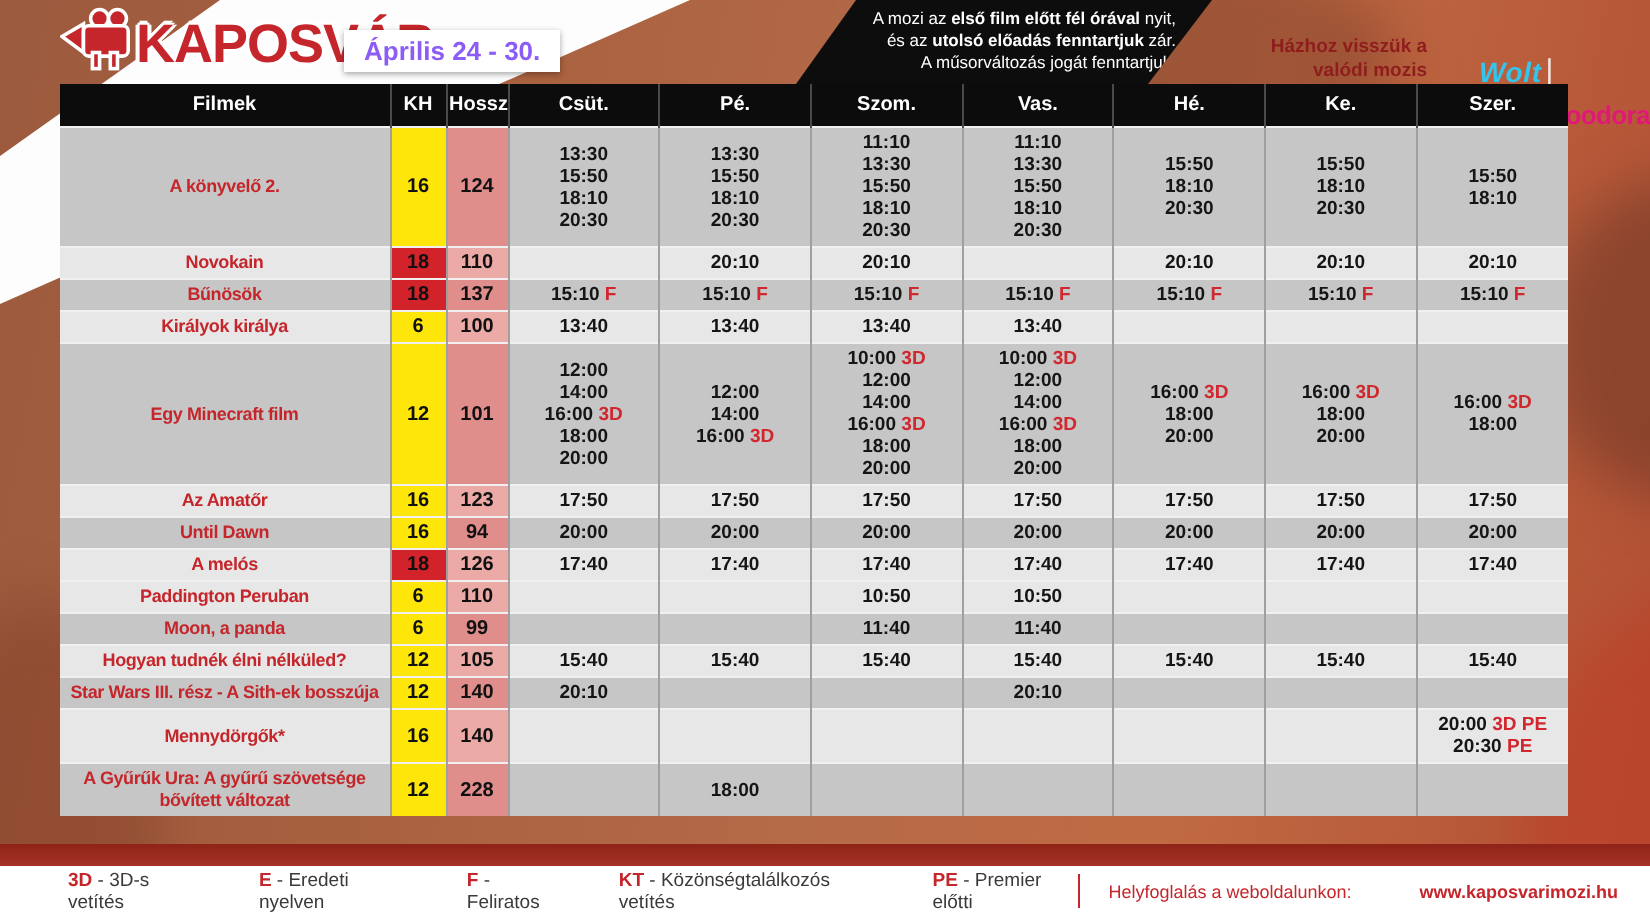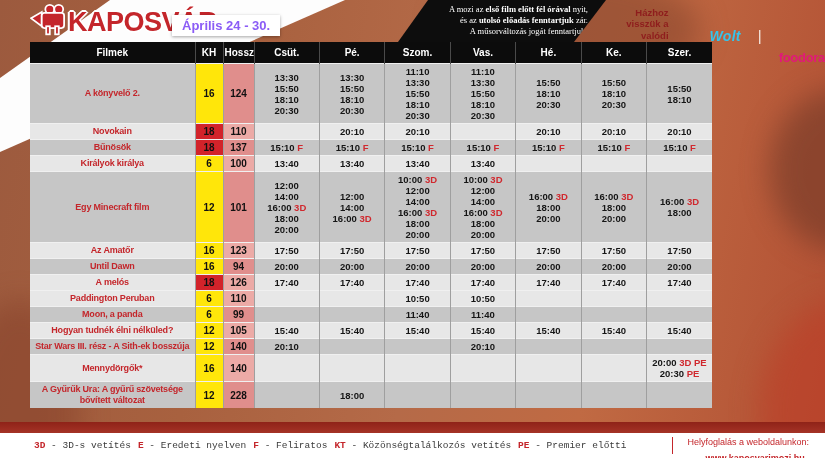--- a/index.html
+++ b/index.html
@@ -16,30 +16,30 @@
     clip-path:polygon(110px 0,345px 0,0 152px,0 78px);}
   
   .logo{position:absolute;left:30px;top:3px;display:flex;align-items:center;gap:2px;}
   .logo-text{font-size:27px;font-weight:800;color:#c4262b;letter-spacing:-.5px;
     text-shadow:-2px 0 0 #fff,2px 0 0 #fff,0 -2px 0 #fff,0 2px 0 #fff,-1px -1px 0 #fff,1px 1px 0 #fff,1px -1px 0 #fff,-1px 1px 0 #fff;}
   .datebox{position:absolute;left:172px;top:15px;background:#fff;color:#8b5cf6;
     font-size:13px;font-weight:bold;padding:3px 10px;box-shadow:0 1px 3px rgba(0,0,0,.35);}
   .ribbon{position:absolute;left:388px;top:0;width:218px;height:42px;background:#0d0d0d;
     clip-path:polygon(40px 0,218px 0,186px 42px,10px 42px);
     color:#fff;font-size:8.5px;line-height:11px;text-align:right;
-    box-sizing:border-box;padding:4px 18px 0 0;font-family:Liberation Serif, serif;}
+    box-sizing:border-box;padding:4px 18px 0 0;}
   .ribbon b{font-weight:bold;}
-  .delivery{position:absolute;left:626px;top:6px;display:flex;align-items:center;gap:17px;}
+  .delivery{position:absolute;left:626px;top:6px;display:flex;align-items:center;gap:2px;}
   .delivery .txt{color:#8f1d1d;font-size:9.5px;font-weight:bold;text-align:right;line-height:11.5px;}
   .wolt{color:#35c4ec;font-size:14px;font-weight:bold;font-style:italic;letter-spacing:.3px;margin-left:24px;}
   .pipe{color:#f5e9e2;font-size:15px;font-weight:300;}
   .foodora{color:#e21879;font-size:13px;font-weight:800;letter-spacing:-.3px;margin-top:44px;}
   
   .schedule{position:absolute;left:30px;top:42px;width:765px;}
-  table{border-collapse:collapse;table-layout:fixed;width:682px;}
+  table{border-collapse:collapse;table-layout:fixed;width:754px;}
   col.c-film{width:165px;}col.c-kh{width:28px;}col.c-hossz{width:31px;}
   th{background:#0c0c0c;color:#fff;font-size:10px;font-weight:bold;height:19px;
     border-left:1px solid #4a4a4a;}
   th:first-child{border-left:none;}
   td{border-left:1px solid #9f9f9f;border-top:1px solid #f0f0f0;
     text-align:center;vertical-align:middle;padding:2px 2px;}
   td:first-child{border-left:none;text-align:center;}
   tr.odd td{background:#c6c6c6;}
   tr.even td{background:#e7e7e7;}
   td.title{color:#c4262b;font-weight:bold;font-size:9px;letter-spacing:-.2px;line-height:11px;}
@@ -49,24 +49,24 @@
   tr.odd td.hossz{background:#e08e8c;margin-top:16px;}
   tr.even td.hossz{background:#ecaaa6;}
   td.hossz{font-weight:bold;font-size:10px;color:#111;}
   td.times{font-size:9.5px;font-weight:bold;color:#151515;line-height:11px;}
   .sfx{color:#d0282e;}
   
   .redstrip{position:absolute;left:0;right:0;bottom:25px;height:11px;
     background:linear-gradient(#8f2318,#a53326);}
   .footer{position:absolute;left:0;right:0;bottom:0;height:25px;background:#fff;
     display:flex;align-items:center;}
-  .legend{display:flex;gap:7px;padding-left:34px;font-size:9.5px;color:#3a3a3a;flex:1;font-family:Liberation Mono, monospace;}
+  .legend{display:flex;gap:28px;padding-left:34px;font-size:9.5px;color:#3a3a3a;flex:1;}
   .lg-code{color:#c4262b;font-weight:bold;}
   .booking{border-left:1px solid #c4262b;height:17px;display:flex;align-items:center;
-    padding:0 16px 0 14px;font-size:9px;color:#c4262b;gap:6px;white-space:nowrap;flex-direction:column;}
+    padding:0 16px 0 14px;font-size:9px;color:#c4262b;gap:20px;white-space:nowrap;}
   .booking .url{font-weight:bold;margin-left:14px;}
 </style>
 </head>
 <body>
 
 <div class="stage">
   <div class="blob b1"></div>
   <div class="blob b2"></div>
   <div class="blob b3"></div>
   <div class="blob b4"></div>

